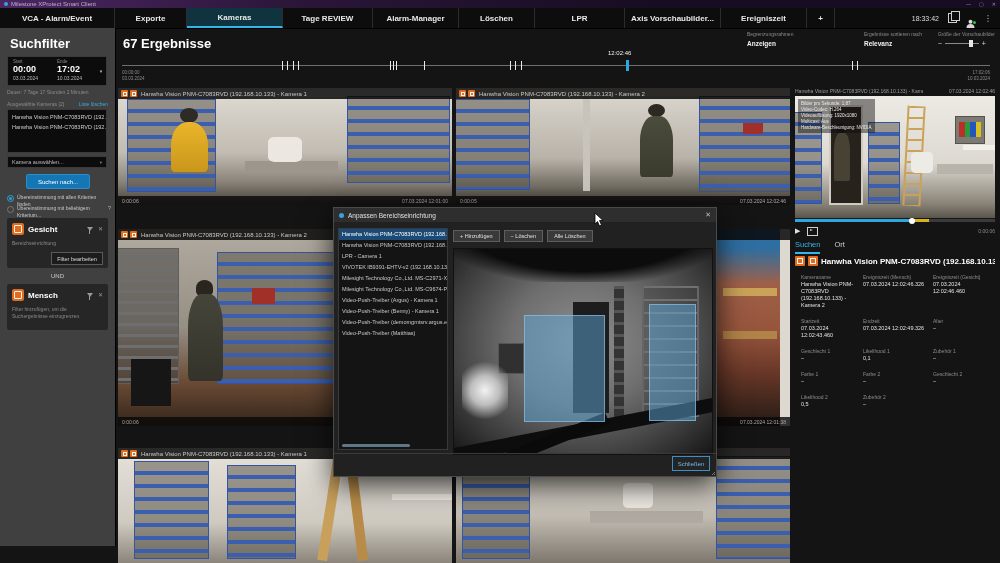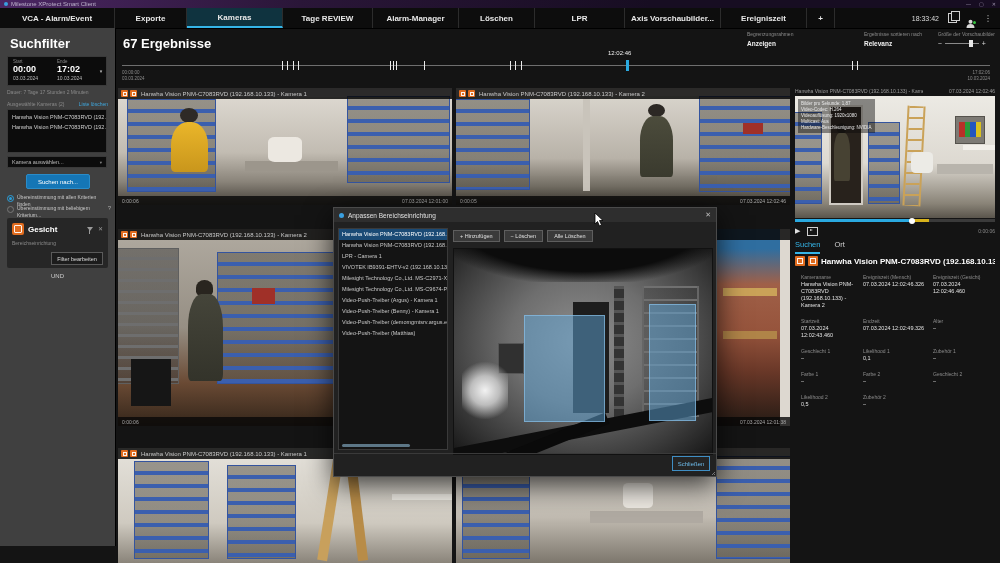--- a/index.html
+++ b/index.html
@@ -226,20 +226,31 @@
         <span class="fname">Gesicht</span>
         <span class="fic">
           <span class="funnel"></span>
           <span class="xic">✕</span>
         </span>
       </div>
       <div class="fnote">Bereichseinrichtung</div>
       <div class="editbtn">Filter bearbeiten</div>
     </div>
     <div class="undlbl" style="top:245px">UND</div>
+    <div class="fcard" style="top:256px;height:46px">
+      <div class="fhead">
+        <span class="vca-big"></span>
+        <span class="fname">Mensch</span>
+        <span class="fic">
+          <span class="funnel"></span>
+          <span class="xic">✕</span>
+        </span>
+      </div>
+      <div class="fnote">Filter hinzufügen, um die Suchergebnisse einzugrenzen.</div>
+    </div>
   </div>
 
   <div class="heading">67 Ergebnisse</div>
 
   <div class="tgroup" style="left:747px">
     <div class="tglbl">Begrenzungsrahmen</div>
     <div class="tgval">Anzeigen</div>
   </div>
   <div class="tgroup" style="left:864px">
     <div class="tglbl">Ergebnisse sortieren nach</div>

